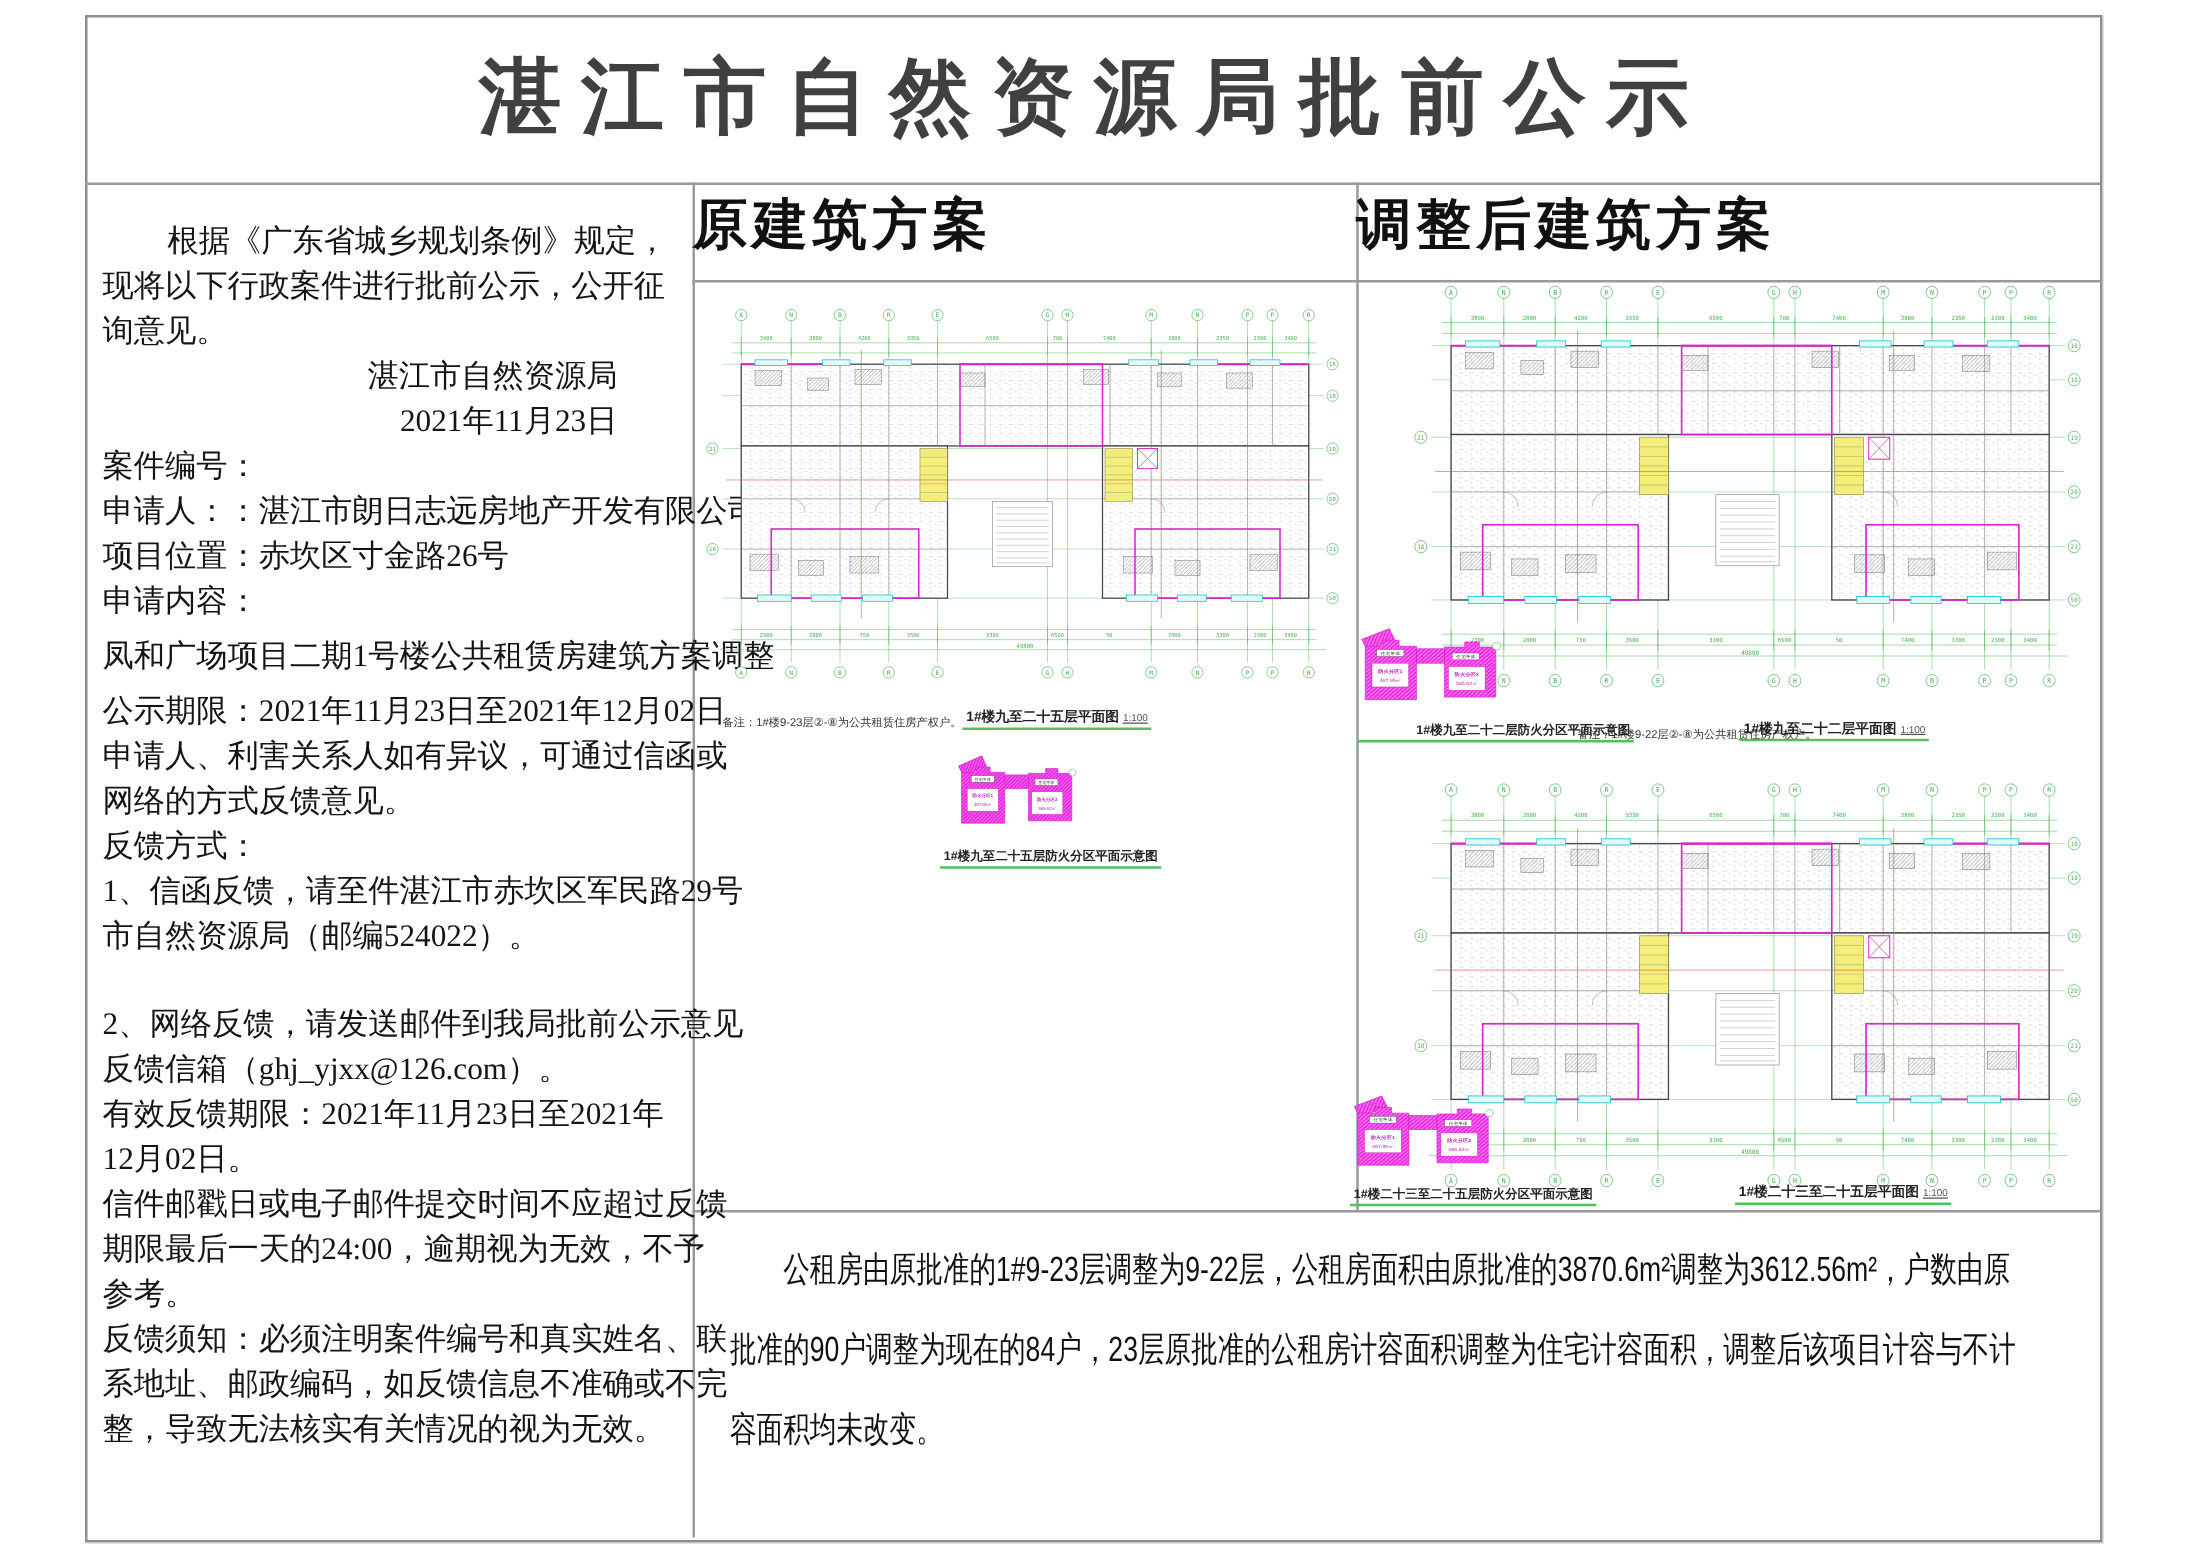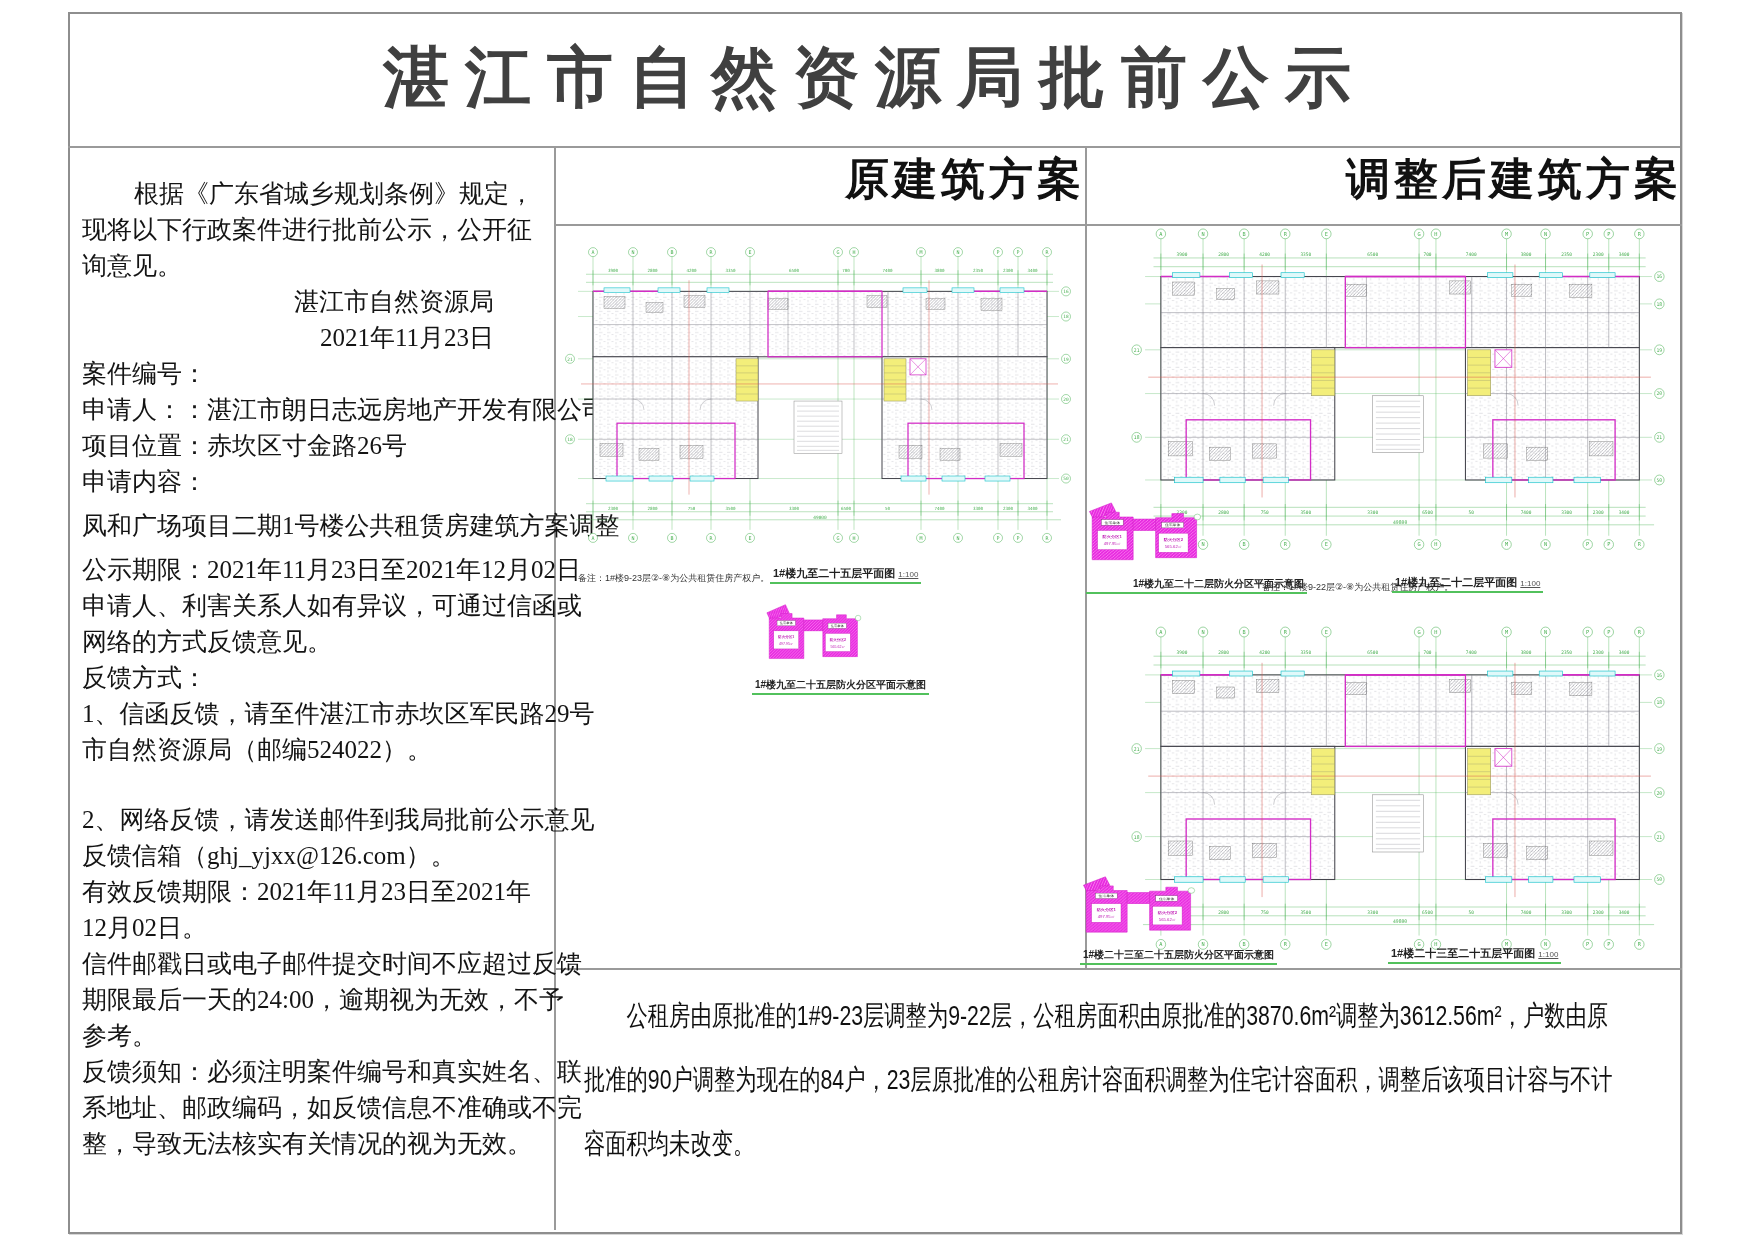--- a/index.html
+++ b/index.html
@@ -4,21 +4,21 @@
 <style>
   html,body{margin:0;padding:0;background:#ffffff;}
   .page{position:relative;width:1755px;height:1241px;background:#fff;overflow:hidden;
         font-family:"Liberation Serif","DejaVu Serif",serif;color:#161616;}
   .frame{position:absolute;left:68px;top:12px;width:1610px;height:1218px;
          border:2px solid #8e8e8e;box-shadow:1px 1px 0 #d7d7d7;}
   .page-title{position:absolute;left:70px;top:14px;width:1610px;height:128px;
       display:flex;align-items:center;justify-content:center;
       font-size:66px;font-weight:700;letter-spacing:16px;color:#404040;white-space:nowrap;}
   .hline,.vline{position:absolute;background:#9a9a9a;}
-  .col-header{position:absolute;top:150px;height:64px;text-align:right;
+  .col-header{position:absolute;top:150px;height:64px;text-align:left;
       font-size:44px;font-weight:700;letter-spacing:4px;color:#111;}
   .notice{position:absolute;left:82px;top:176px;width:470px;
       font-size:25px;line-height:36px;color:#141414;}
   .notice .ln{white-space:nowrap;}
   .notice .ln.indent{padding-left:52px;}
   .notice .ln.right{text-align:right;padding-right:58px;}
   .notice .ln.gap8{margin-top:8px;}
   .notice .ln.gap34{margin-top:34px;}
   .plan-svg,.fire-svg{position:absolute;}
   .cap{position:absolute;font-family:"Liberation Sans","DejaVu Sans",sans-serif;

